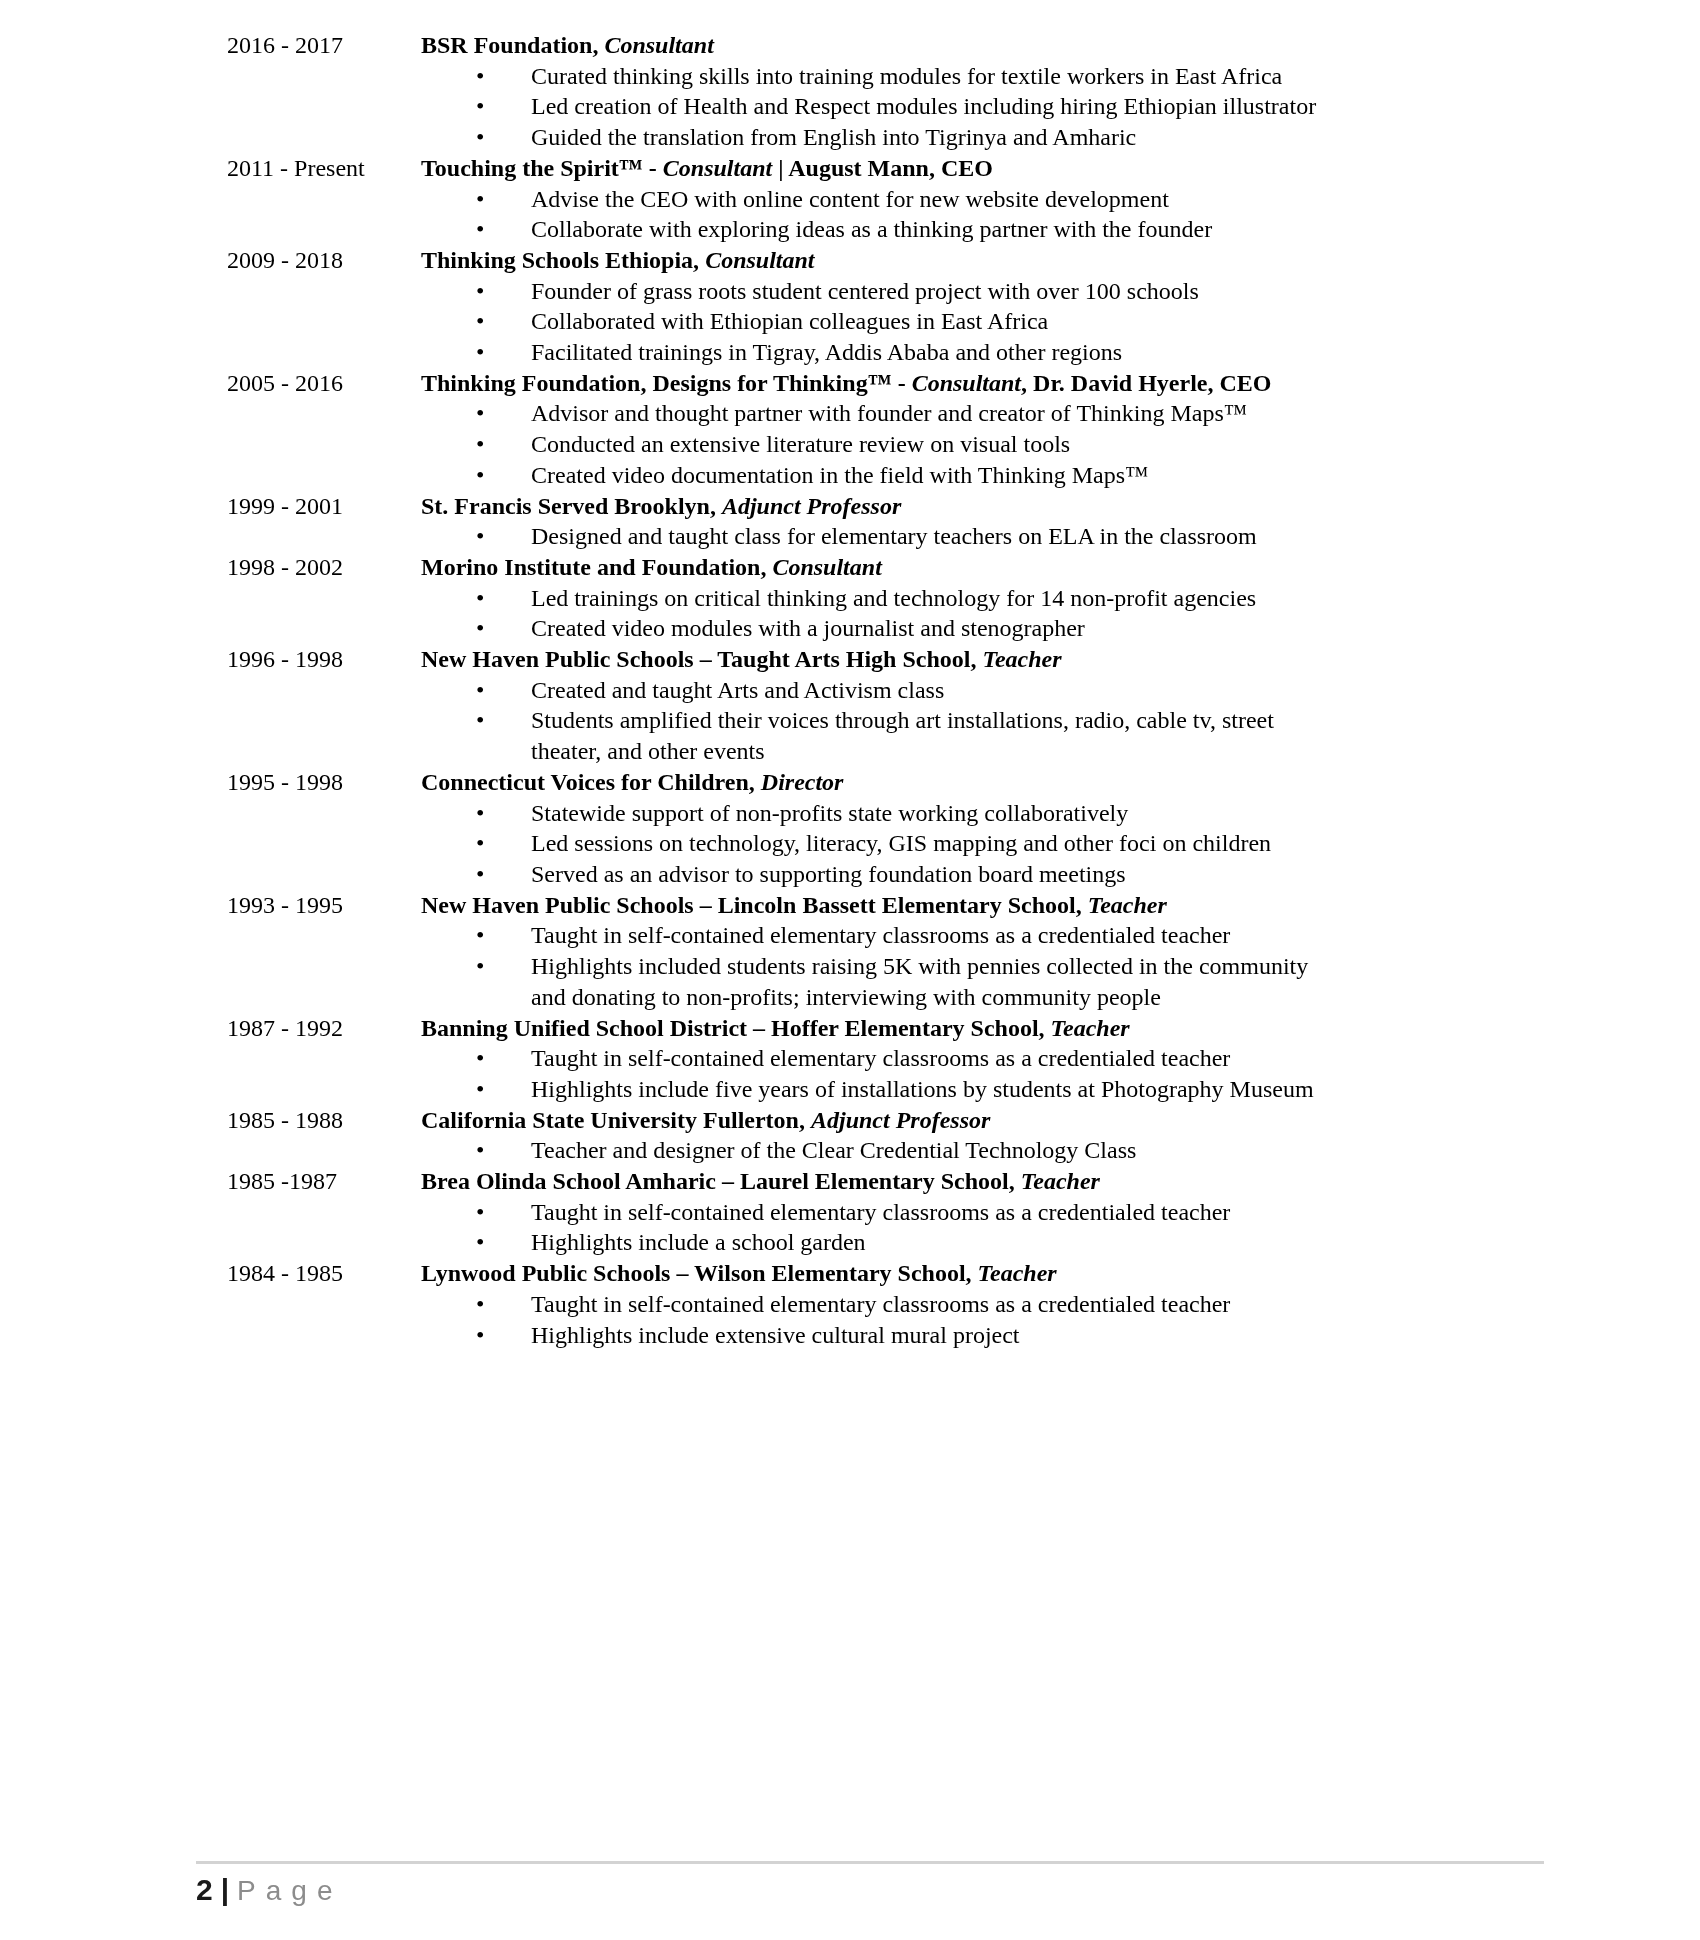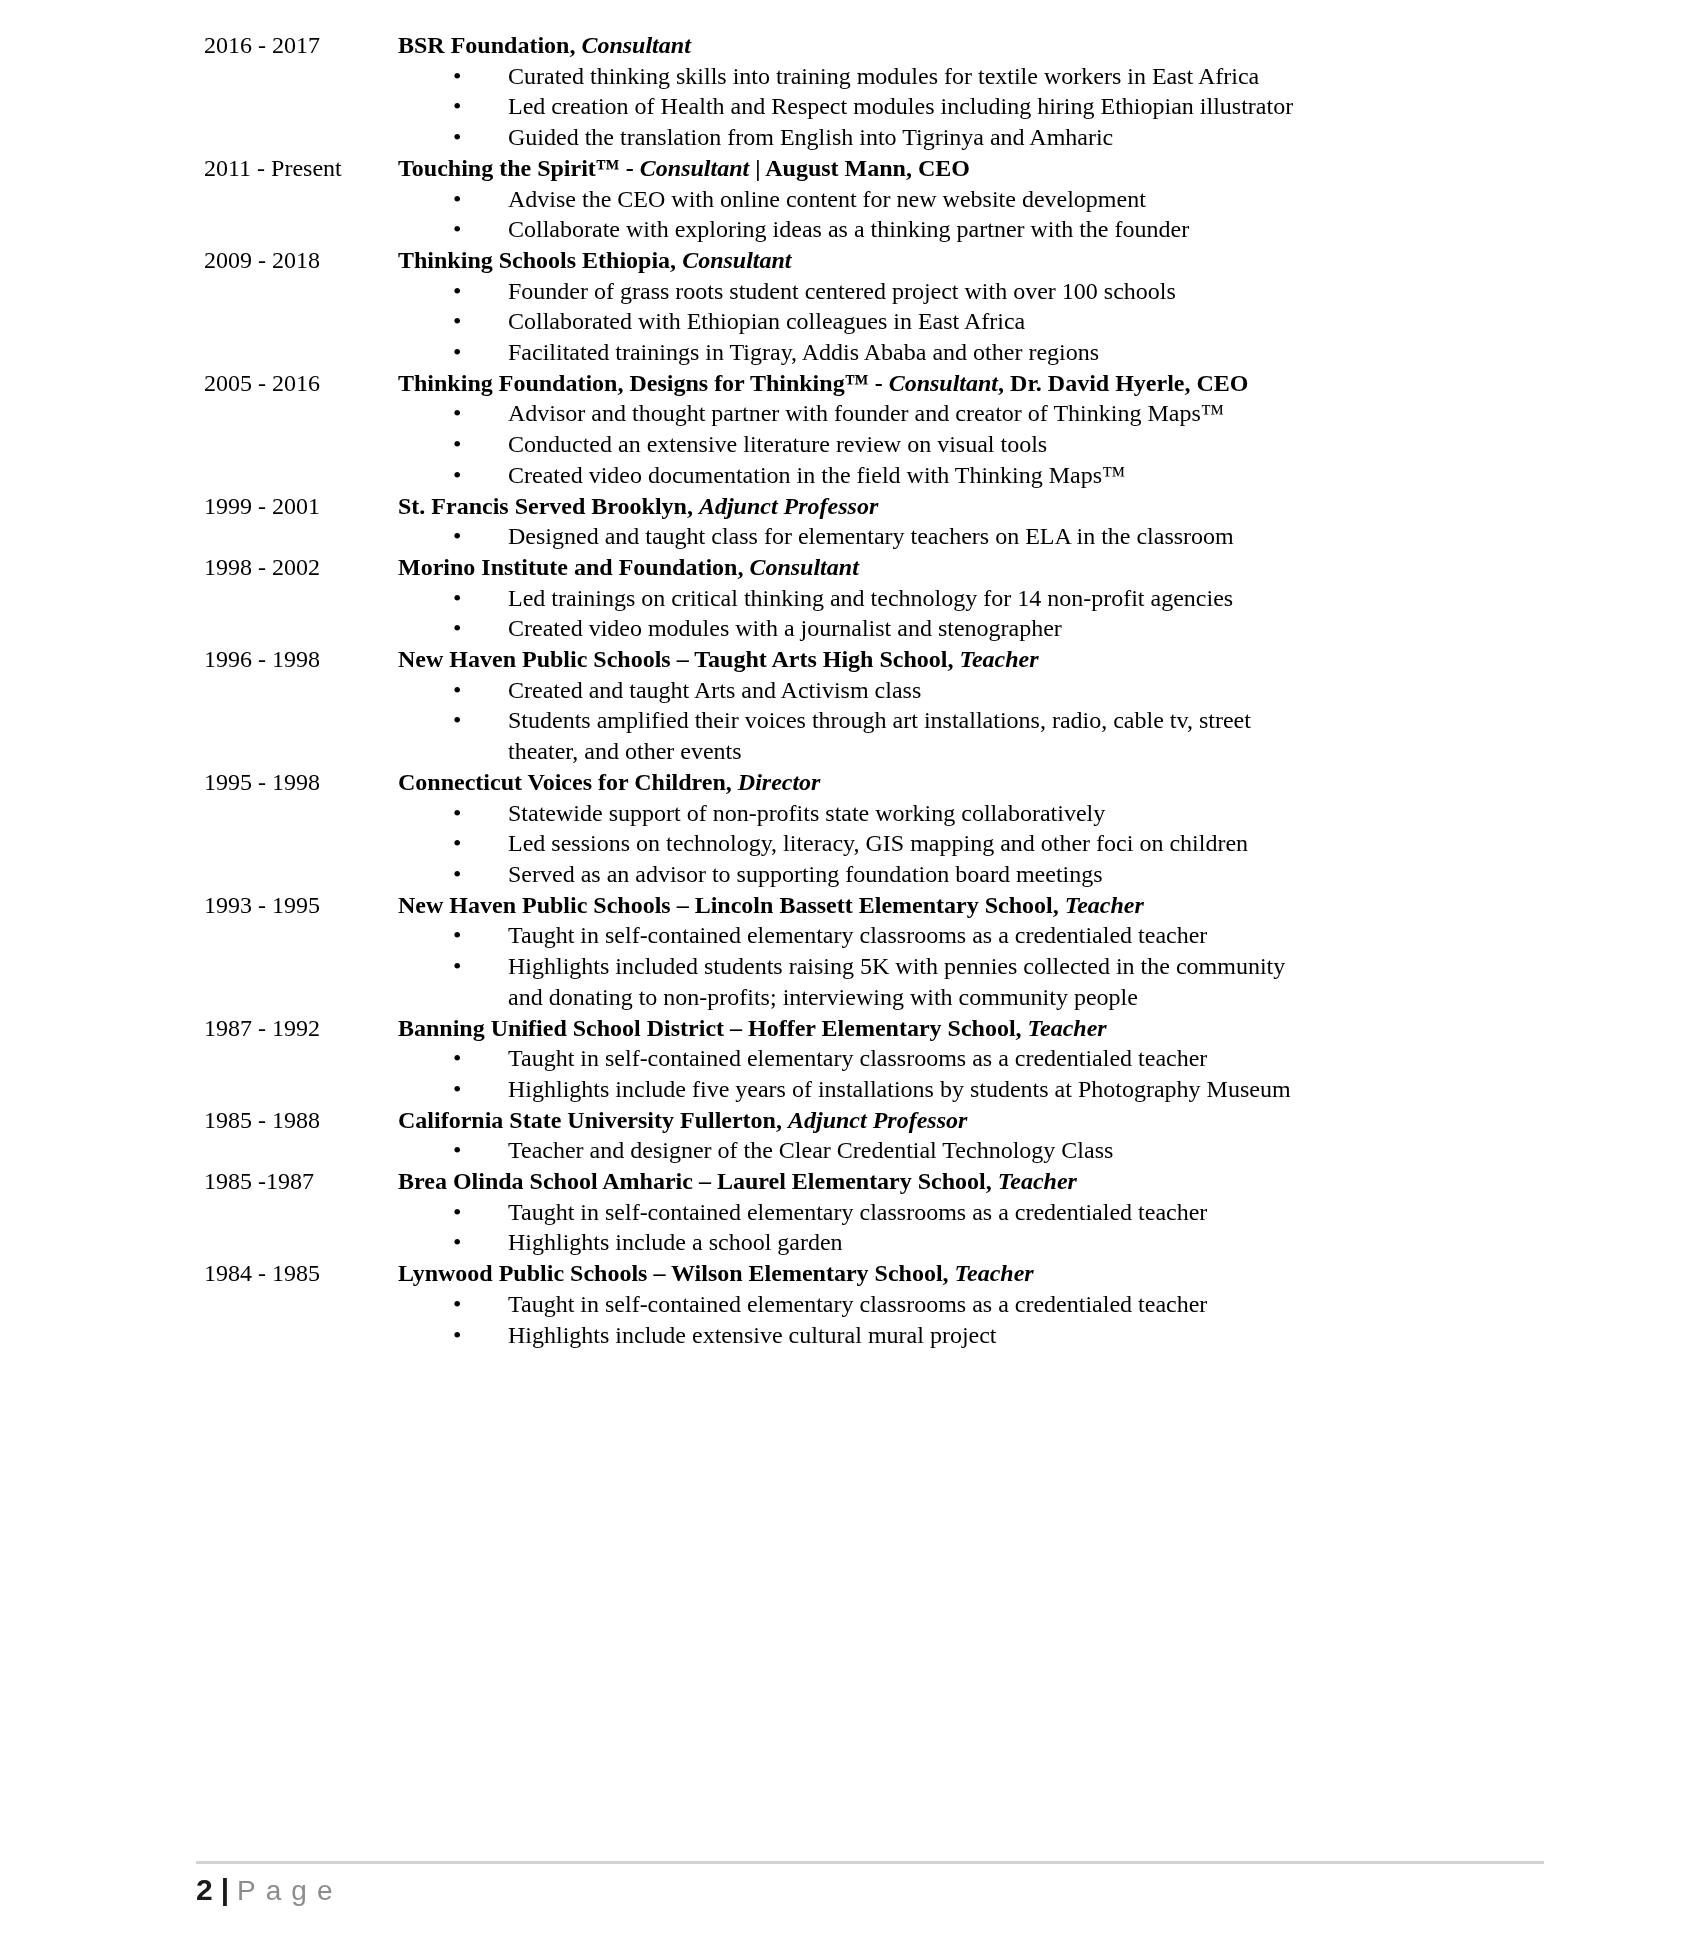--- a/index.html
+++ b/index.html
@@ -4,21 +4,21 @@
 <style>
   html, body { margin: 0; padding: 0; background: #ffffff; }
   body {
     width: 1700px; height: 1940px;
     font-family: "Liberation Serif", "DejaVu Serif", serif;
     color: #000000;
     position: relative;
     overflow: hidden;
   }
   .page { position: absolute; inset: 0; background: #ffffff; }
-  .experience { position: absolute; top: 30px; left: 0; width: 1400px; }
+  .experience { position: absolute; top: 30px; left: 0; width: 1400px; padding-left: 23px; }
   .entry { display: flex; align-items: flex-start; padding-left: 204px; }
   .dates {
     flex: 0 0 194px;
     font-size: 24px; line-height: 30.7px;
     white-space: nowrap;
   }
   .content { width: 1210px; }
   .org-line {
     margin: 0; padding: 0;
     font-size: 24px; line-height: 30.7px;

